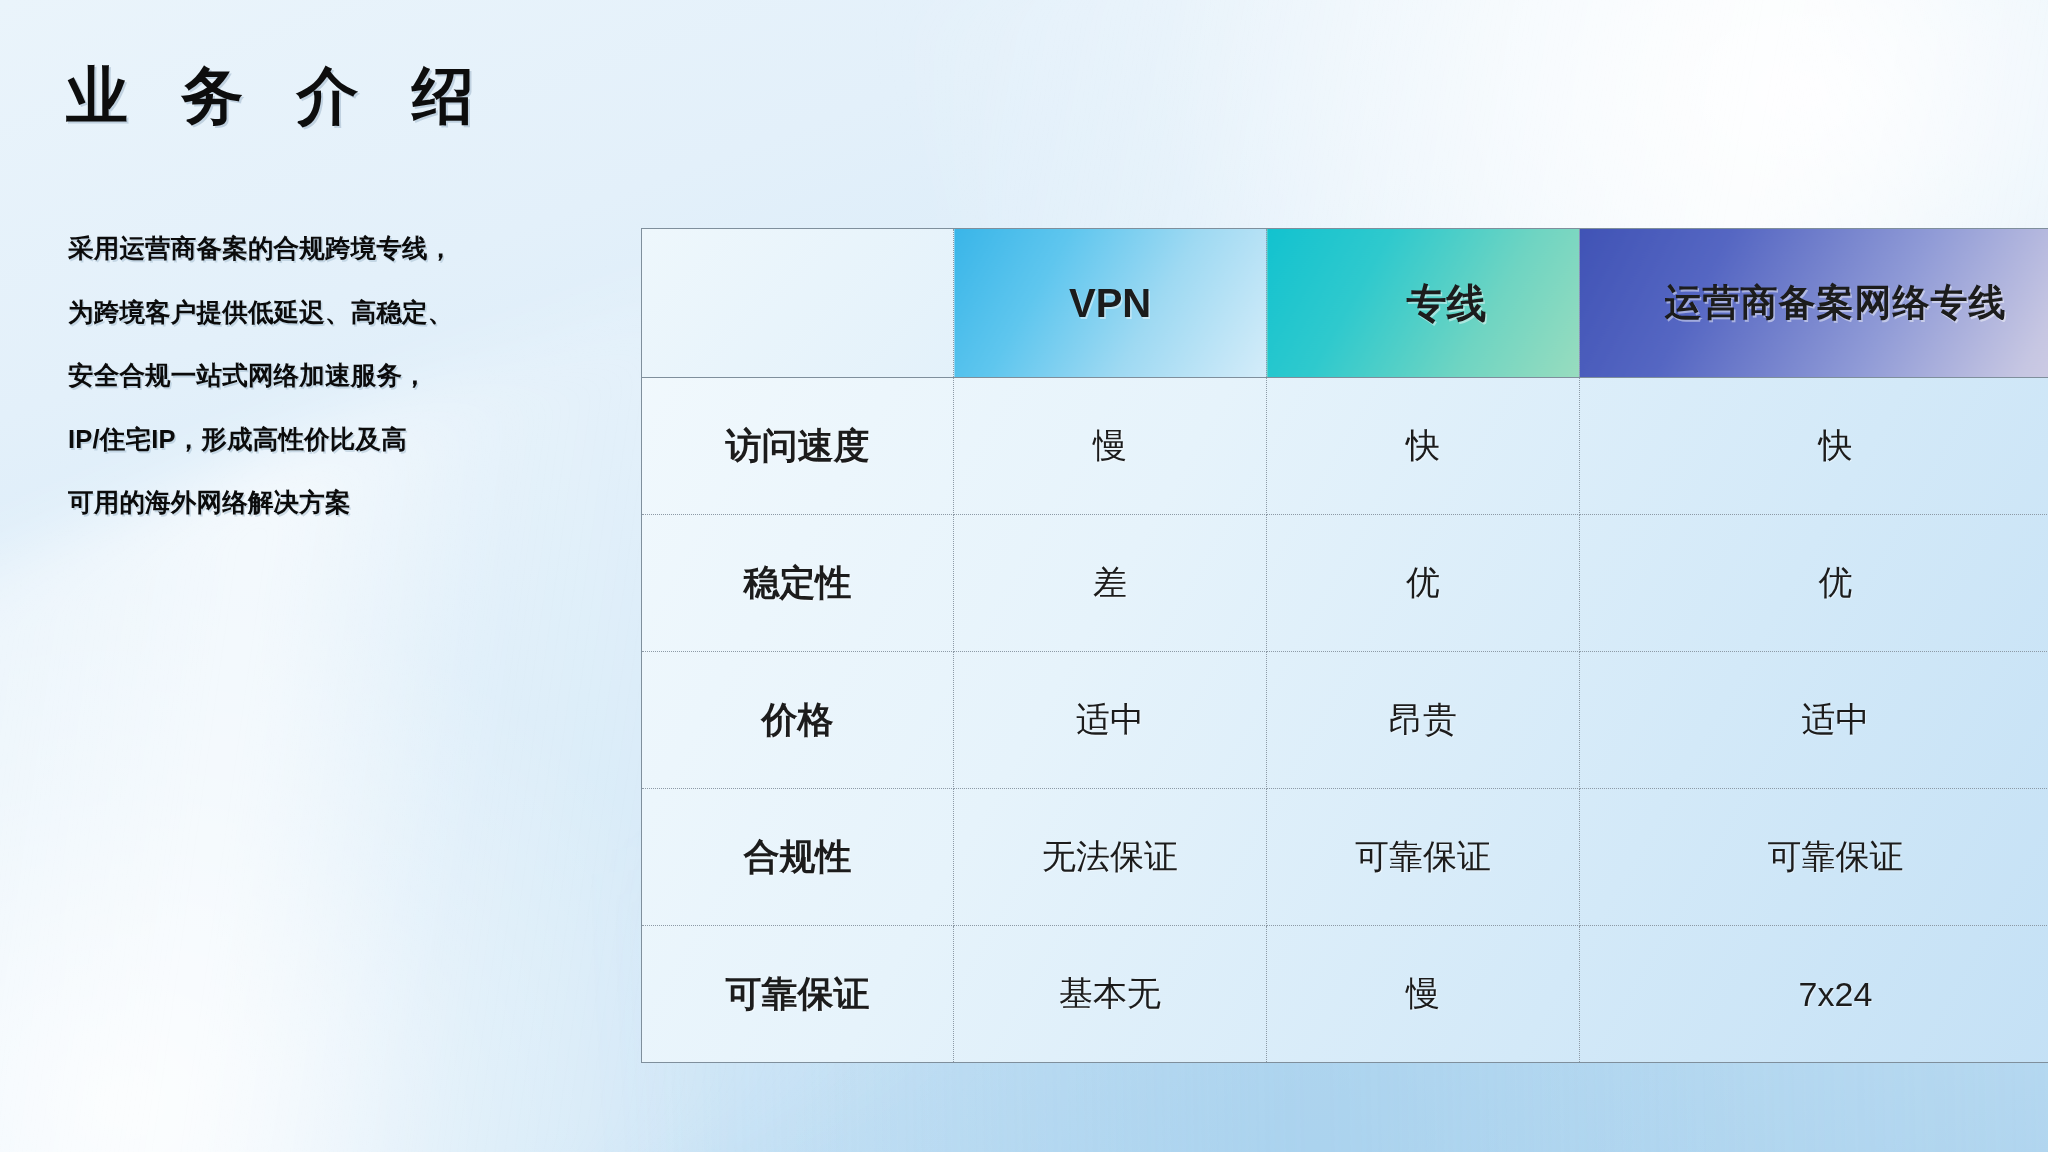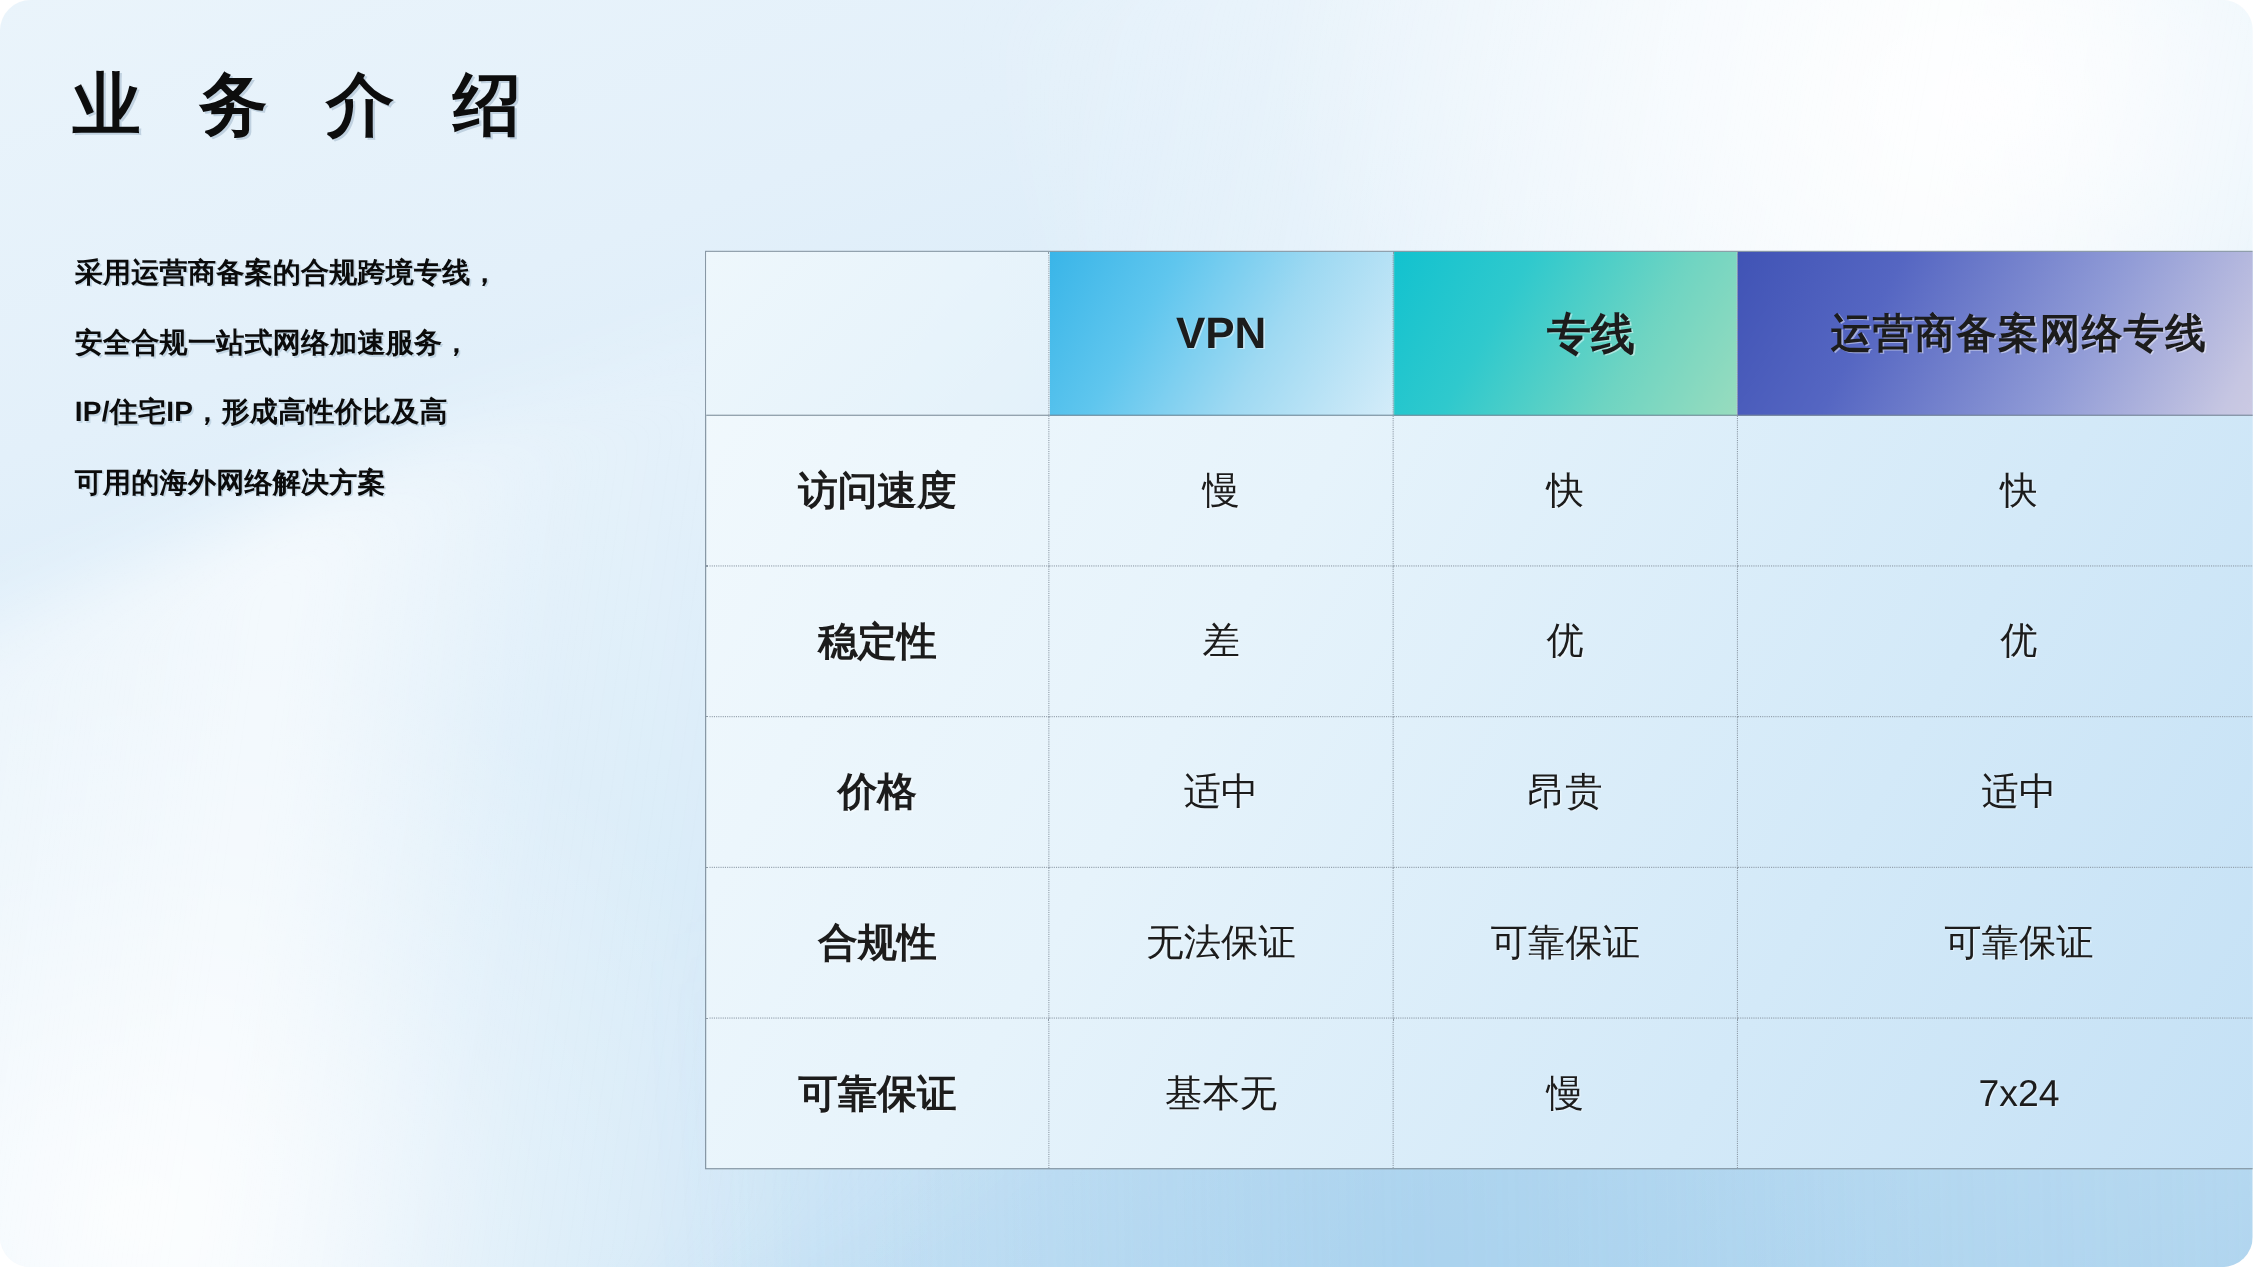--- a/index.html
+++ b/index.html
@@ -16,21 +16,20 @@
   #slide {
     position: relative;
     width: 2048px;
     height: 1152px;
     background:
       radial-gradient(ellipse 900px 620px at 88% 8%, rgba(255,255,255,0.92) 0%, rgba(255,255,255,0.35) 42%, rgba(255,255,255,0) 72%),
       radial-gradient(ellipse 820px 700px at 6% 96%, rgba(255,255,255,0.80) 0%, rgba(255,255,255,0.25) 45%, rgba(255,255,255,0) 75%),
       radial-gradient(ellipse 700px 460px at 62% 100%, rgba(176,214,240,0.55) 0%, rgba(176,214,240,0) 70%),
       linear-gradient(160deg, #eaf4fb 0%, #e3f0fa 22%, #d6eaf8 48%, #cbe4f6 70%, #bcdcf2 88%, #b2d6ef 100%);
     overflow: hidden;
-    border-radius: 28px;
   }
 
   
   .streak {
     position: absolute;
     pointer-events: none;
   }
   .streak-a {
     top: -240px; left: 1000px;
     width: 1500px; height: 900px;
@@ -163,20 +162,21 @@
 <div id="slide">
 
   <div class="streak streak-a"></div>
   <div class="streak streak-b"></div>
   <div class="streak streak-c"></div>
 
   <div id="title">业 务 介 绍</div>
 
   <div id="intro">
     <div class="intro-line">采用运营商备案的合规跨境专线，</div>
+    <div class="intro-line">为跨境客户提供低延迟、高稳定、</div>
     <div class="intro-line">安全合规一站式网络加速服务，</div>
     <div class="intro-line">IP/住宅IP，形成高性价比及高</div>
     <div class="intro-line">可用的海外网络解决方案</div>
   </div>
 
   <div id="table-wrap">
     <table>
       <colgroup>
         <col class="c0">
           <col class="c1">

